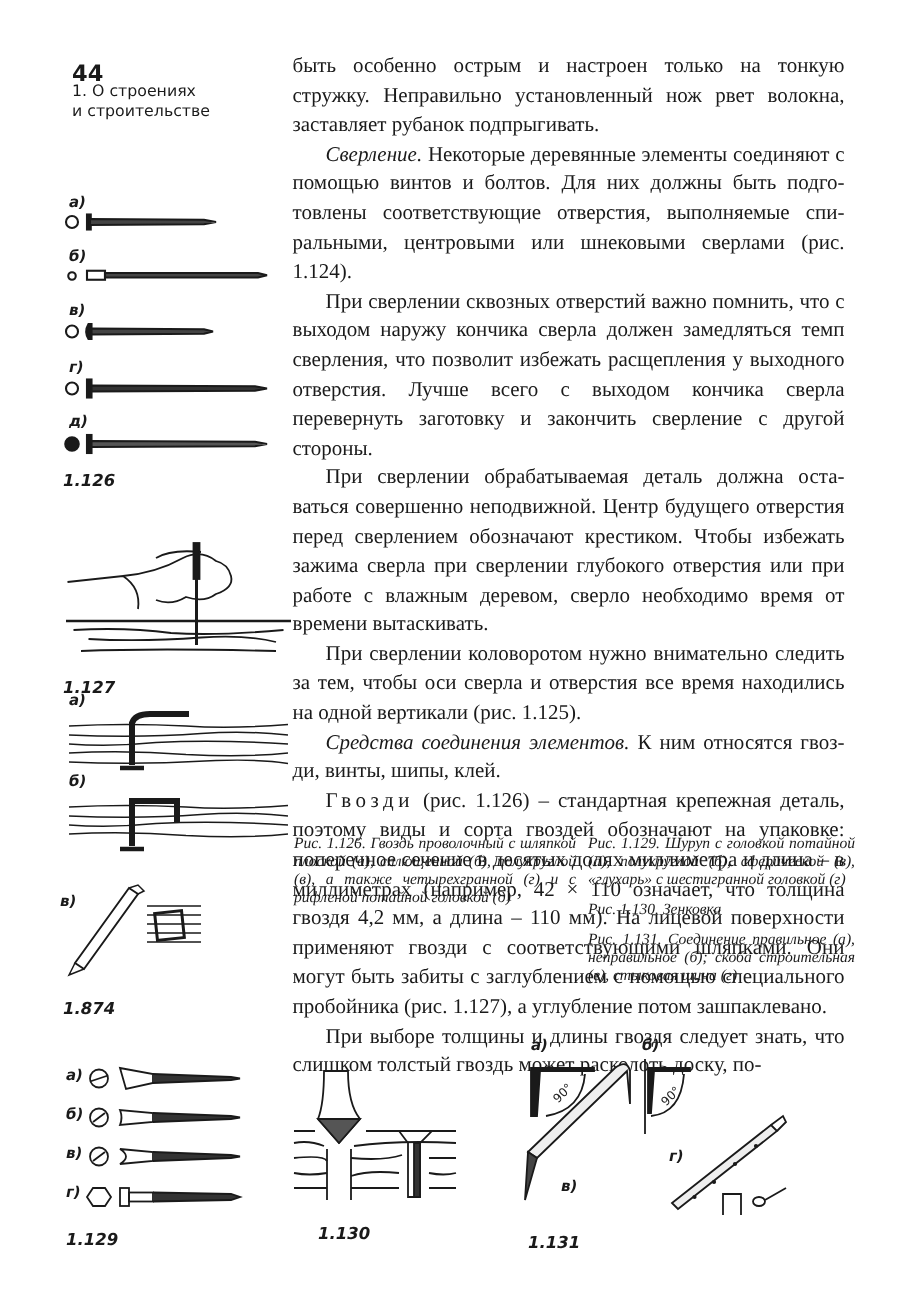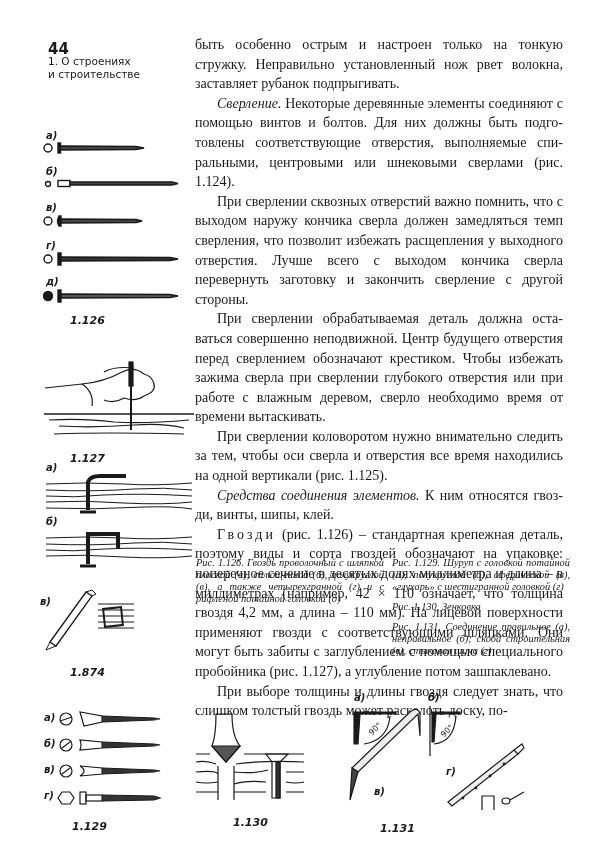--- a/index.html
+++ b/index.html
@@ -9,21 +9,21 @@
     .section-title { left: 48px; top: 55px; width: 140px; font-family: "DejaVu Sans", sans-serif; font-size: 10.5px; line-height: 13px; }
     .body-text { left: 195px; top: 35px; width: 368px; font-family: "Liberation Serif", serif; font-size: 14px; line-height: 19.6px; text-align: justify; hyphens: manual; }
     .body-text p { margin: 0; text-indent: 22px; }
     .body-text p.first { text-indent: 0; }
     .body-text .it { font-style: italic; }
     .body-text .sp { letter-spacing: 3px; }
     .captions { font-family: "Liberation Serif", serif; font-style: italic; font-size: 10.4px; line-height: 12px; text-align: justify; }
     .caption { margin-bottom: 8px; }
     .cap-left { left: 196px; top: 557px; width: 188px; }
     .cap-right { left: 392px; top: 557px; width: 178px; }
-    .fig-label { font-family: "DejaVu Sans", sans-serif; font-style: italic; font-weight: bold; font-size: 11px; margin-left: 28px; }
+    .fig-label { font-family: "DejaVu Sans", sans-serif; font-style: italic; font-weight: bold; font-size: 11px; }
     .sub-label { font-family: "DejaVu Sans", sans-serif; font-style: italic; font-weight: bold; font-size: 10px; }
     svg { position: absolute; overflow: visible; }
   </style>
 </head>
 <body>
 
 <div class="abs page-num">44</div>
 <div class="abs section-title">
   <div>1. О строениях</div>
   <div>и строительстве</div>
@@ -167,21 +167,21 @@
       <path d="M0 42 L14 42 M48 42 L108 42"></path>
       <path d="M0 50 Q10 48 20 52 M40 52 Q70 48 108 50"></path>
       <path d="M0 60 Q20 58 22 62 M38 60 Q60 62 72 58 M90 60 L108 60"></path>
       <path d="M0 70 Q10 72 22 70 M38 72 Q50 68 70 70 M90 70 Q100 72 108 70"></path>
       <path d="M0 80 L22 80 M38 80 L70 80 M90 80 L108 80"></path>
       <path d="M22 54 L22 88 M38 54 L38 88"></path>
       <path d="M70 42 L92 42 L84 50 L84 86 L76 86 L76 50 Z"></path>
       <rect x="80" y="50" width="4" height="36" fill="#333"></rect>
     </g>
   </svg>
-  <span class="abs fig-label" style="left:9px;top:104px;">1.130</span>
+  <span class="abs fig-label" style="left:16px;top:104px;">1.130</span>
 </div>
 
 <div class="abs" style="left:348px;top:690px;width:225px;height:150px;">
   <span class="abs sub-label" style="left:6px;top:2px;">а)</span>
   <span class="abs sub-label" style="left:80px;top:2px;">б)</span>
   <span class="abs sub-label" style="left:26px;top:96px;">в)</span>
   <span class="abs sub-label" style="left:98px;top:76px;">г)</span>
   <svg width="225" height="130">
     <g stroke="#1a1a1a" fill="none" stroke-width="1.2">
 

